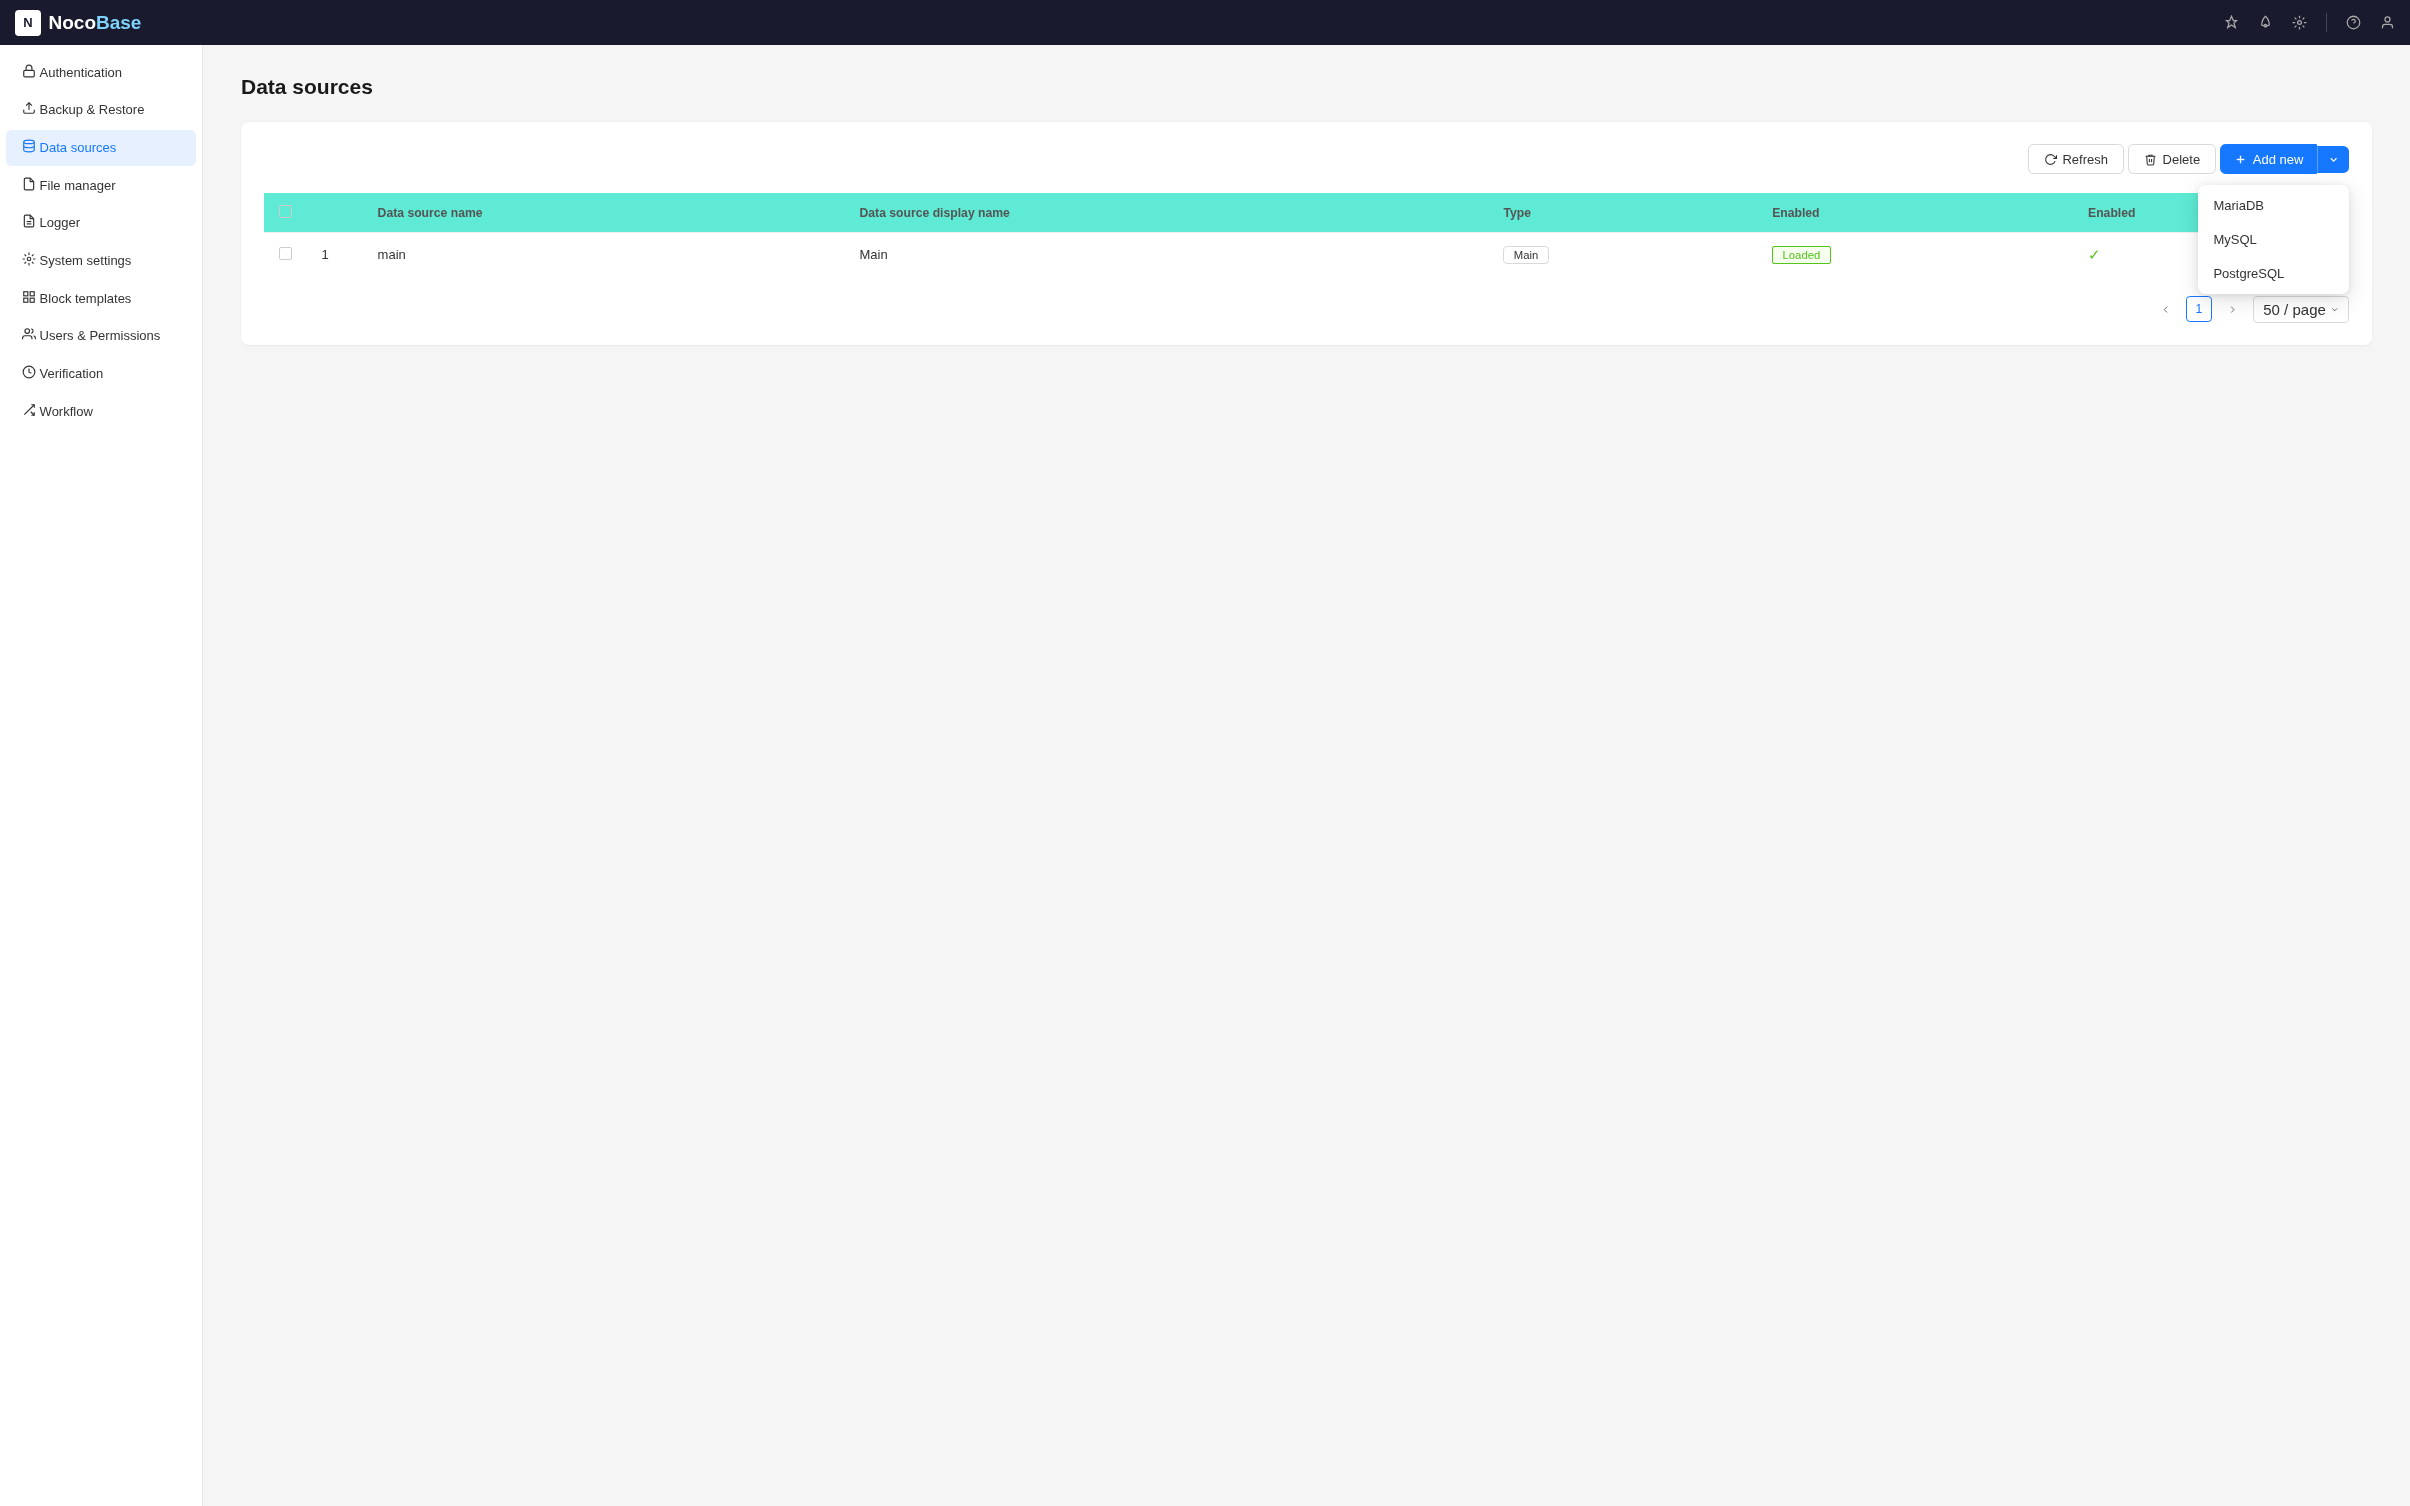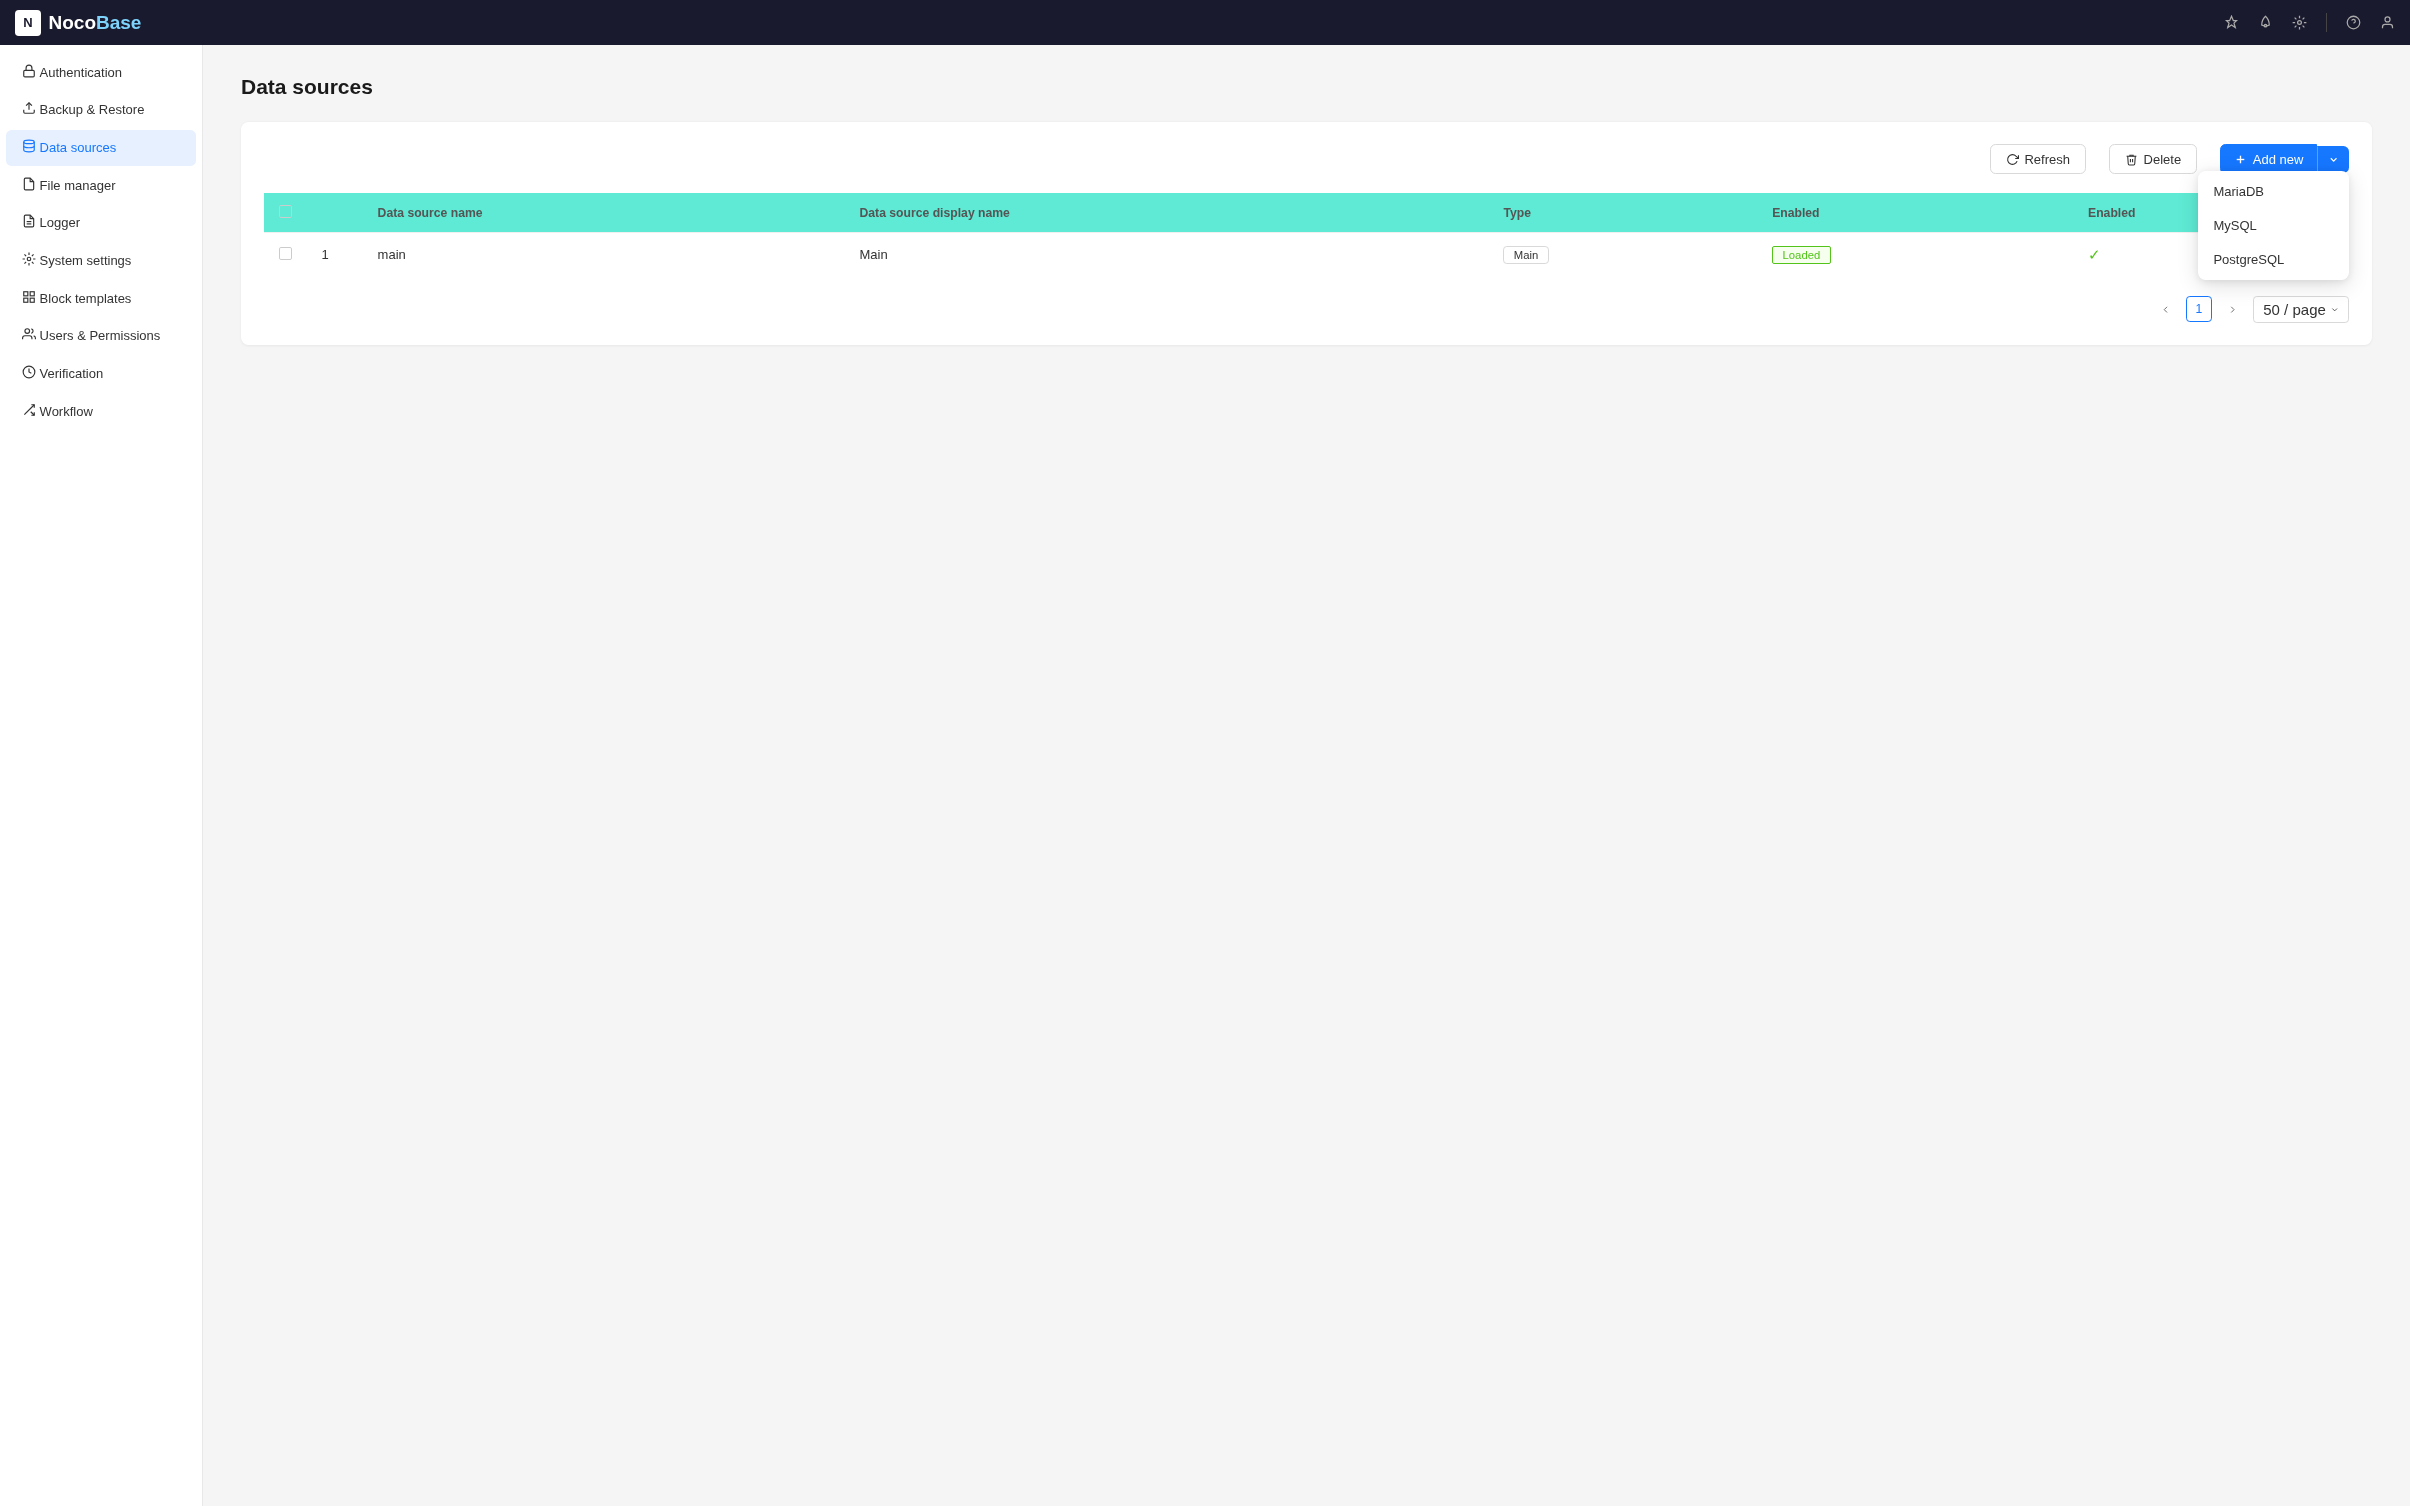--- a/index.html
+++ b/index.html
@@ -114,21 +114,21 @@
       background: white;
       border-radius: 7.5px;
       padding: 22.6px;
       box-shadow: 0 0.9px 2.8px rgba(0,0,0,0.06);
     }
 
     
     .toolbar {
       display: flex;
       justify-content: flex-end;
-      gap: 23px;
+      gap: 4px;
       margin-bottom: 19px;
       position: relative;
     }
 
     .btn {
       display: flex;
       align-items: center;
       gap: 5.6px;
       padding: 6.6px 15px;
       border-radius: 5.6px;
@@ -167,21 +167,21 @@
       border: 0.9px solid #1677ff;
       border-left: 0.9px solid rgba(255,255,255,0.3);
       border-radius: 0 5.6px 5.6px 0;
       font-size: 11.3px;
       cursor: pointer;
     }
 
     
     .dropdown-menu {
       position: absolute;
-      top: 27px;
+      top: 41px;
       right: 0;
       background: white;
       border-radius: 7.5px;
       box-shadow: 0 5.6px 22.6px rgba(0,0,0,0.12), 0 1.9px 7.5px rgba(0,0,0,0.08);
       min-width: 151px;
       z-index: 100;
       padding: 3.8px 0;
     }
     .dropdown-item {
       padding: 9.4px 15px;

